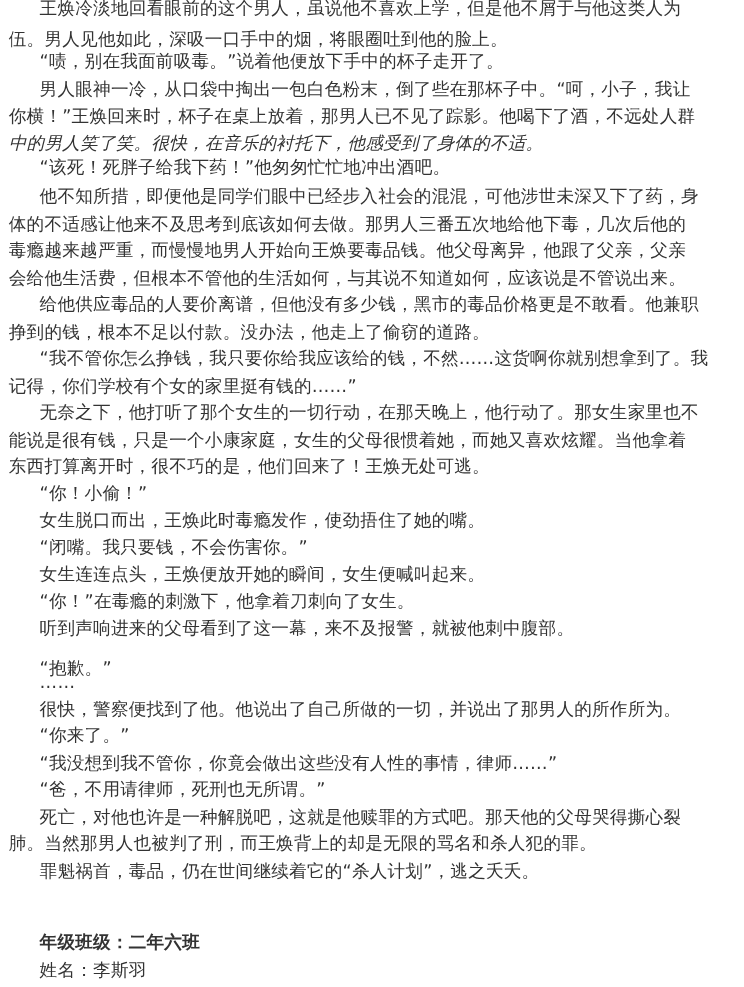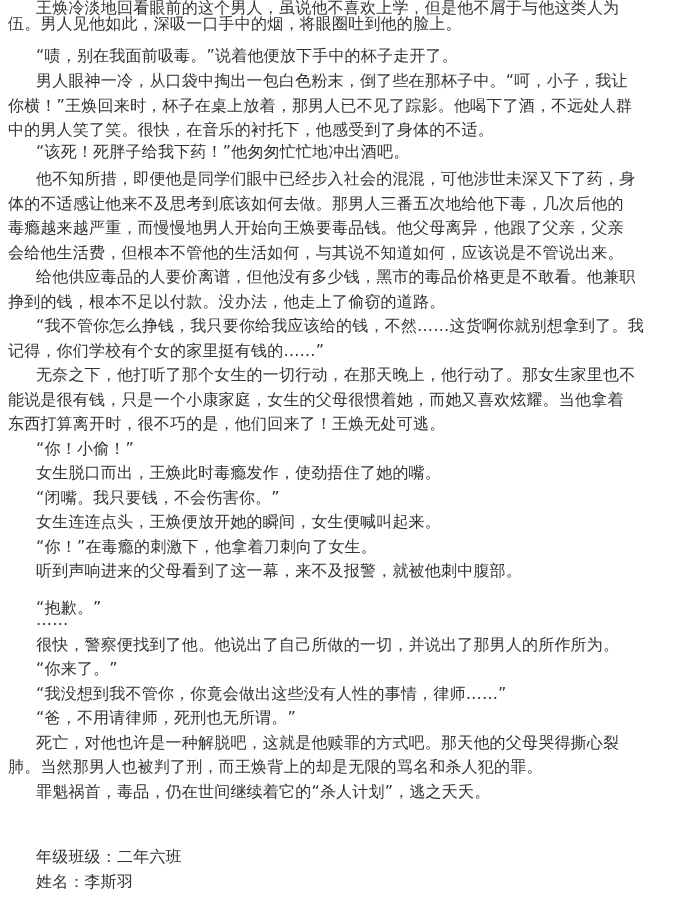--- a/index.html
+++ b/index.html
@@ -32,25 +32,25 @@
     }
     .line.indent {
       left: 36px;
     }
   </style>
 </head>
 <body>
 
 <div class="doc" id="doc">
     <div class="line indent" style="top: -4px;">王焕冷淡地回看眼前的这个男人，虽说他不喜欢上学，但是他不屑于与他这类人为</div>
-    <div class="line" style="top: 12px;">伍。男人见他如此，深吸一口手中的烟，将眼圈吐到他的脸上。</div>
+    <div class="line" style="top: 24px;">伍。男人见他如此，深吸一口手中的烟，将眼圈吐到他的脸上。</div>
     <div class="line indent" style="top: 44px;">“啧，别在我面前吸毒。”说着他便放下手中的杯子走开了。</div>
     <div class="line indent" style="top: 69px;">男人眼神一冷，从口袋中掏出一包白色粉末，倒了些在那杯子中。“呵，小子，我让</div>
     <div class="line" style="top: 94px;">你横！”王焕回来时，杯子在桌上放着，那男人已不见了踪影。他喝下了酒，不远处人群</div>
-    <div class="line" style="top: 118px;">中的男人笑了笑。很快，在音乐的衬托下，他感受到了身体的不适。</div>
+    <div class="line" style="top: 118px; font-style: italic;">中的男人笑了笑。很快，在音乐的衬托下，他感受到了身体的不适。</div>
     <div class="line indent" style="top: 140px;">“该死！死胖子给我下药！”他匆匆忙忙地冲出酒吧。</div>
     <div class="line indent" style="top: 167px;">他不知所措，即便他是同学们眼中已经步入社会的混混，可他涉世未深又下了药，身</div>
     <div class="line" style="top: 192px;">体的不适感让他来不及思考到底该如何去做。那男人三番五次地给他下毒，几次后他的</div>
     <div class="line" style="top: 216px;">毒瘾越来越严重，而慢慢地男人开始向王焕要毒品钱。他父母离异，他跟了父亲，父亲</div>
     <div class="line" style="top: 241px;">会给他生活费，但根本不管他的生活如何，与其说不知道如何，应该说是不管说出来。</div>
     <div class="line indent" style="top: 265px;">给他供应毒品的人要价离谱，但他没有多少钱，黑市的毒品价格更是不敢看。他兼职</div>
     <div class="line" style="top: 290px;">挣到的钱，根本不足以付款。没办法，他走上了偷窃的道路。</div>
     <div class="line indent" style="top: 314px;">“我不管你怎么挣钱，我只要你给我应该给的钱，不然……这货啊你就别想拿到了。我</div>
     <div class="line" style="top: 339px;">记得，你们学校有个女的家里挺有钱的……”</div>
     <div class="line indent" style="top: 363px;">无奈之下，他打听了那个女生的一切行动，在那天晚上，他行动了。那女生家里也不</div>
@@ -66,18 +66,18 @@
     <div class="line indent" style="top: 608px;">……</div>
     <div class="line indent" style="top: 633px;">很快，警察便找到了他。他说出了自己所做的一切，并说出了那男人的所作所为。</div>
     <div class="line indent" style="top: 657px;">“你来了。”</div>
     <div class="line indent" style="top: 682px;">“我没想到我不管你，你竟会做出这些没有人性的事情，律师……”</div>
     <div class="line indent" style="top: 706px;">“爸，不用请律师，死刑也无所谓。”</div>
     <div class="line indent" style="top: 731px;">死亡，对他也许是一种解脱吧，这就是他赎罪的方式吧。那天他的父母哭得撕心裂</div>
     <div class="line" style="top: 755px;">肺。当然那男人也被判了刑，而王焕背上的却是无限的骂名和杀人犯的罪。</div>
     <div class="line indent" style="top: 780px;">罪魁祸首，毒品，仍在世间继续着它的“杀人计划”，逃之夭夭。</div>
   </div>
 
-<div class="line indent" style="top:845px;">
+<div class="line indent" style="top:845px;font-weight:bold;">
   <span>年级班级：</span><span>二年六班</span>
 </div>
 <div class="line indent" style="top:870px;text-align:center;">
   <span>姓名：</span><span>李斯羽</span>
 </div>
 
 </body></html>

